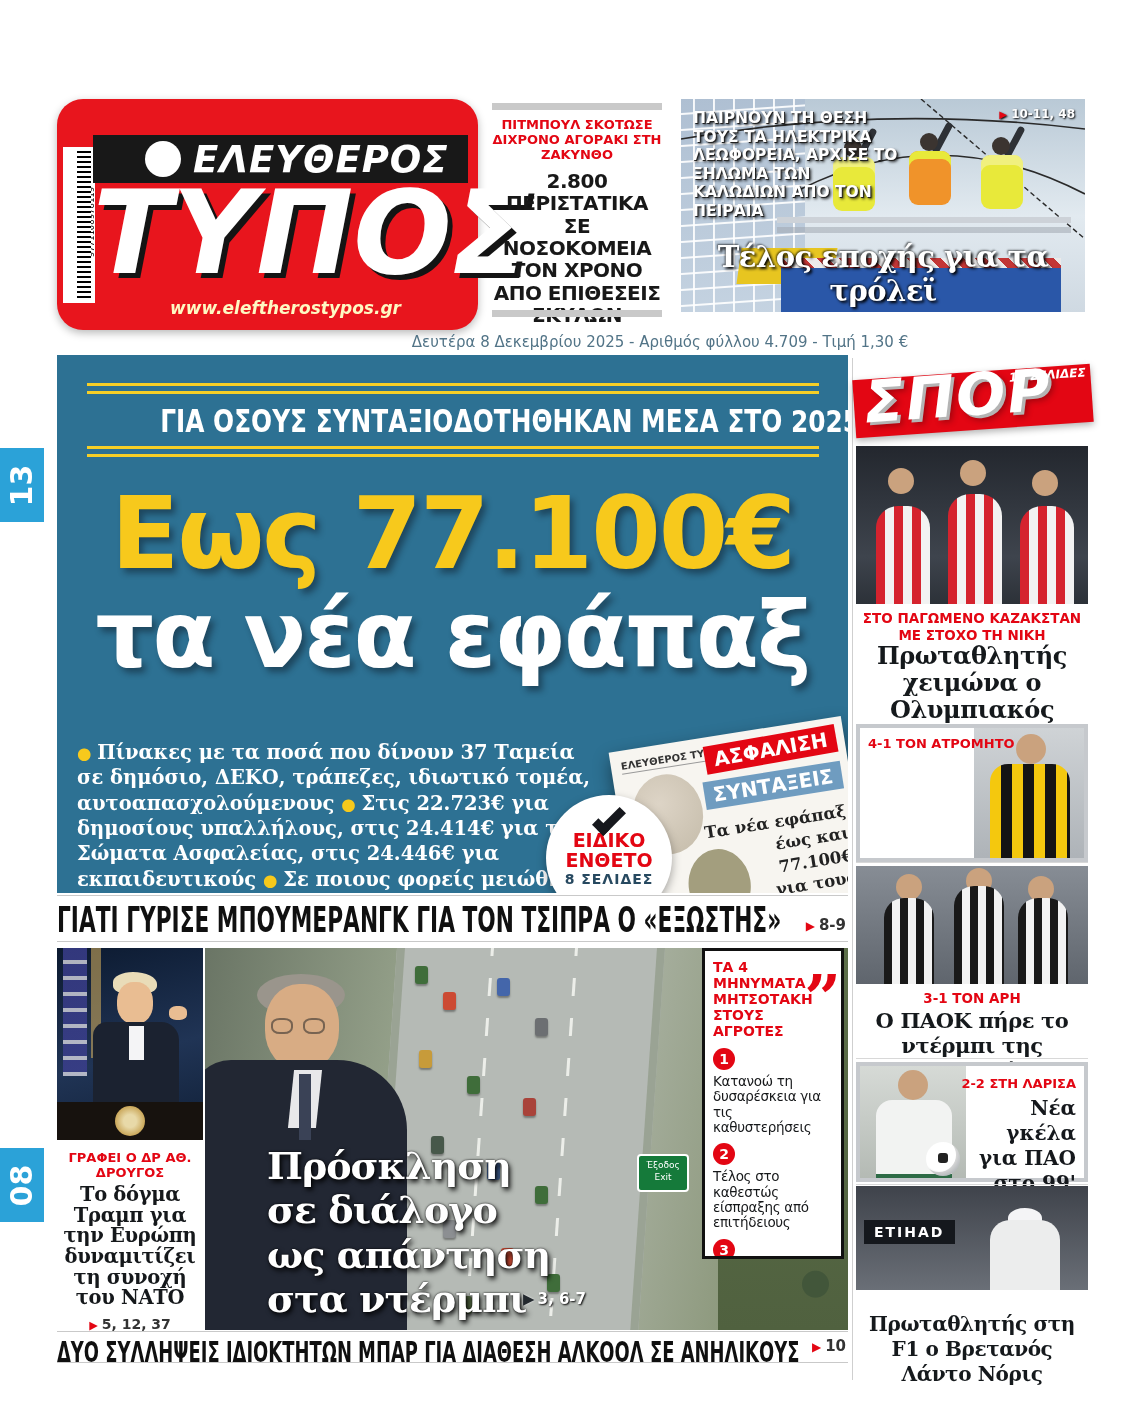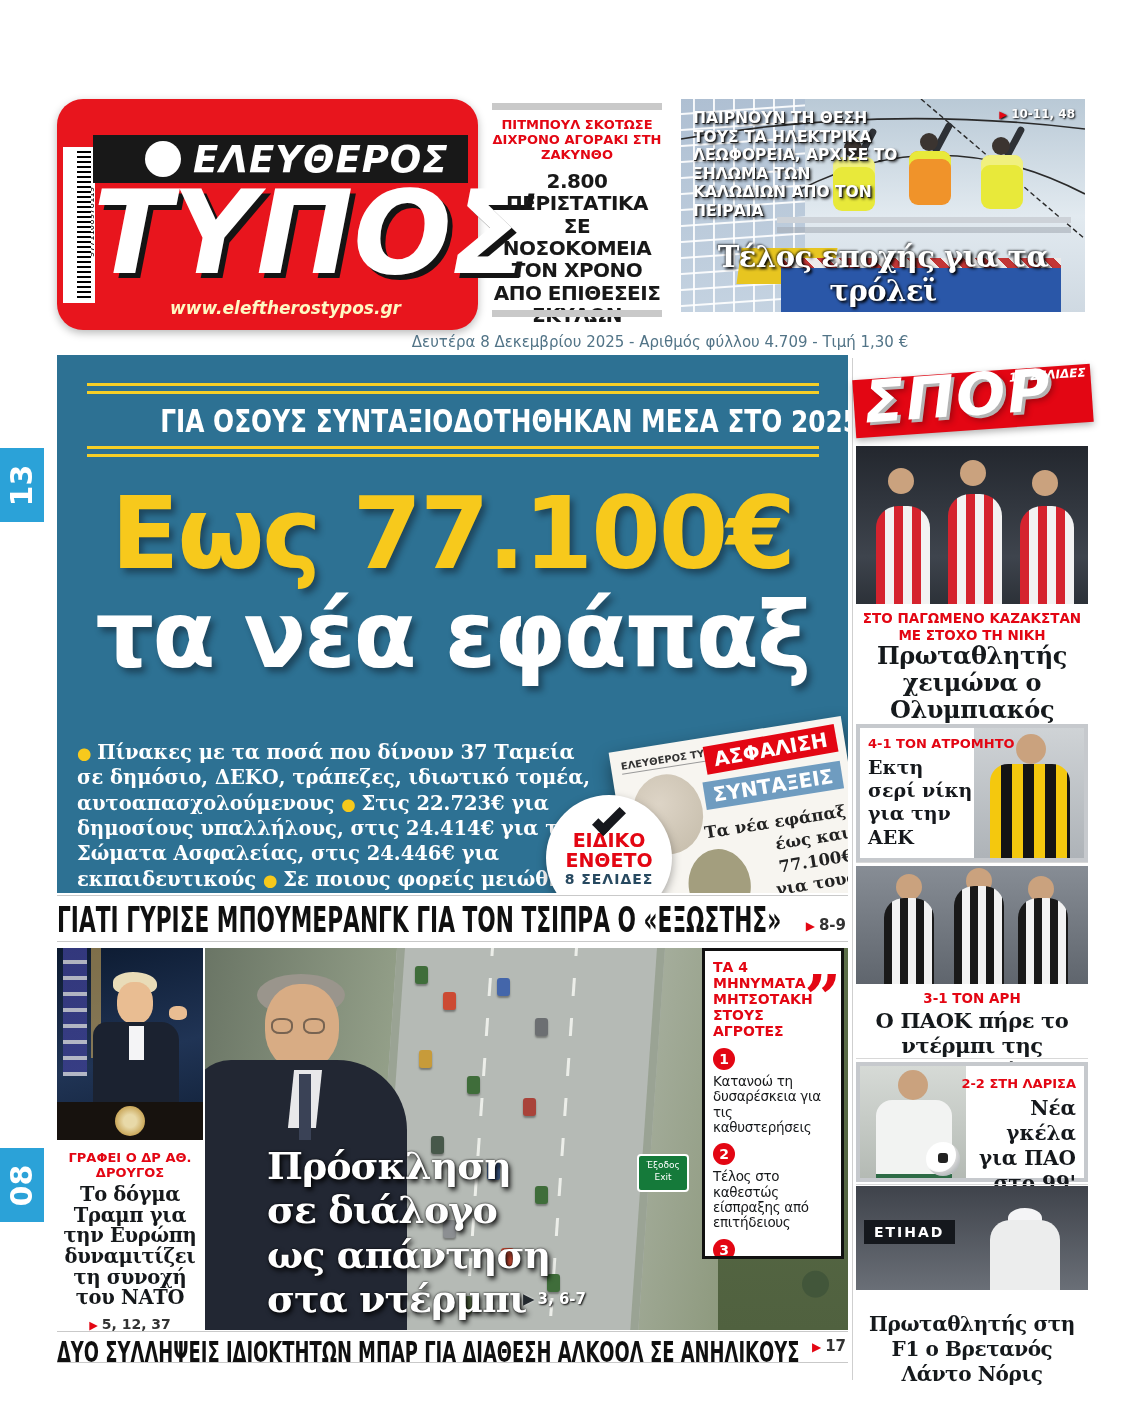--- a/index.html
+++ b/index.html
@@ -351,21 +351,21 @@
       <div class="msg-text">Τέλος στο καθεστώς είσπραξης από επιτήδειους</div>
       <div class="msg-num">3</div>
       <div class="msg-text">Οι έντιμοι θα λάβουν στο ακέραιο όσα χρήματα δικαιούνται</div>
 
     </div>
   </div>
 
   <div id="bottom-strip" class="strip">
     <div class="strip-h">ΔΥΟ ΣΥΛΛΗΨΕΙΣ ΙΔΙΟΚΤΗΤΩΝ ΜΠΑΡ ΓΙΑ ΔΙΑΘΕΣΗ ΑΛΚΟΟΛ ΣΕ ΑΝΗΛΙΚΟΥΣ</div>
     <div class="strip-ref ref">
-      <span class="ref-arrow"></span><span>17</span>
+      <span class="ref-arrow"></span><span>10</span>
     </div>
   </div>
 
   <div id="sb-divider"></div>
 
   <div id="spor-banner">
     <div class="banner-bg"></div>
     <div class="banner-text">ΣΠΟΡ</div>
     <div class="banner-pages">16 ΣΕΛΙΔΕΣ</div>
   </div>
@@ -380,21 +380,20 @@
   </div>
   <div class="sb-kicker" style="top:610px;">ΣΤΟ ΠΑΓΩΜΕΝΟ ΚΑΖΑΚΣΤΑΝ ΜΕ ΣΤΟΧΟ ΤΗ ΝΙΚΗ</div>
   <div class="sb-h" style="top:642px; font-size:24px; line-height:1.13;">Πρωταθλητής χειμώνα ο Ολυμπιακός</div>
 
   <div id="aek-box" class="gray-box">
     <div class="aek-photo">
       <div class="p-head" style="left:42px; top:6px; width:30px; height:30px;"></div>
       <div class="aek-shirt"></div>
     </div>
     <div class="aek-kicker">4-1 ΤΟΝ ΑΤΡΟΜΗΤΟ</div>
-    <div class="aek-h">Εκτη σερί νίκη για την ΑΕΚ</div>
   </div>
 
   <div id="paok-photo" class="sb-photo">
     <div class="p-head" style="left:40px; top:8px;"></div>
     <div class="p-head" style="left:110px; top:2px;"></div>
     <div class="p-head" style="left:172px; top:10px;"></div>
     <div class="paok" style="left:28px;"></div>
     <div class="paok" style="left:98px; height:104px;"></div>
     <div class="paok" style="left:162px;"></div>
   </div>

